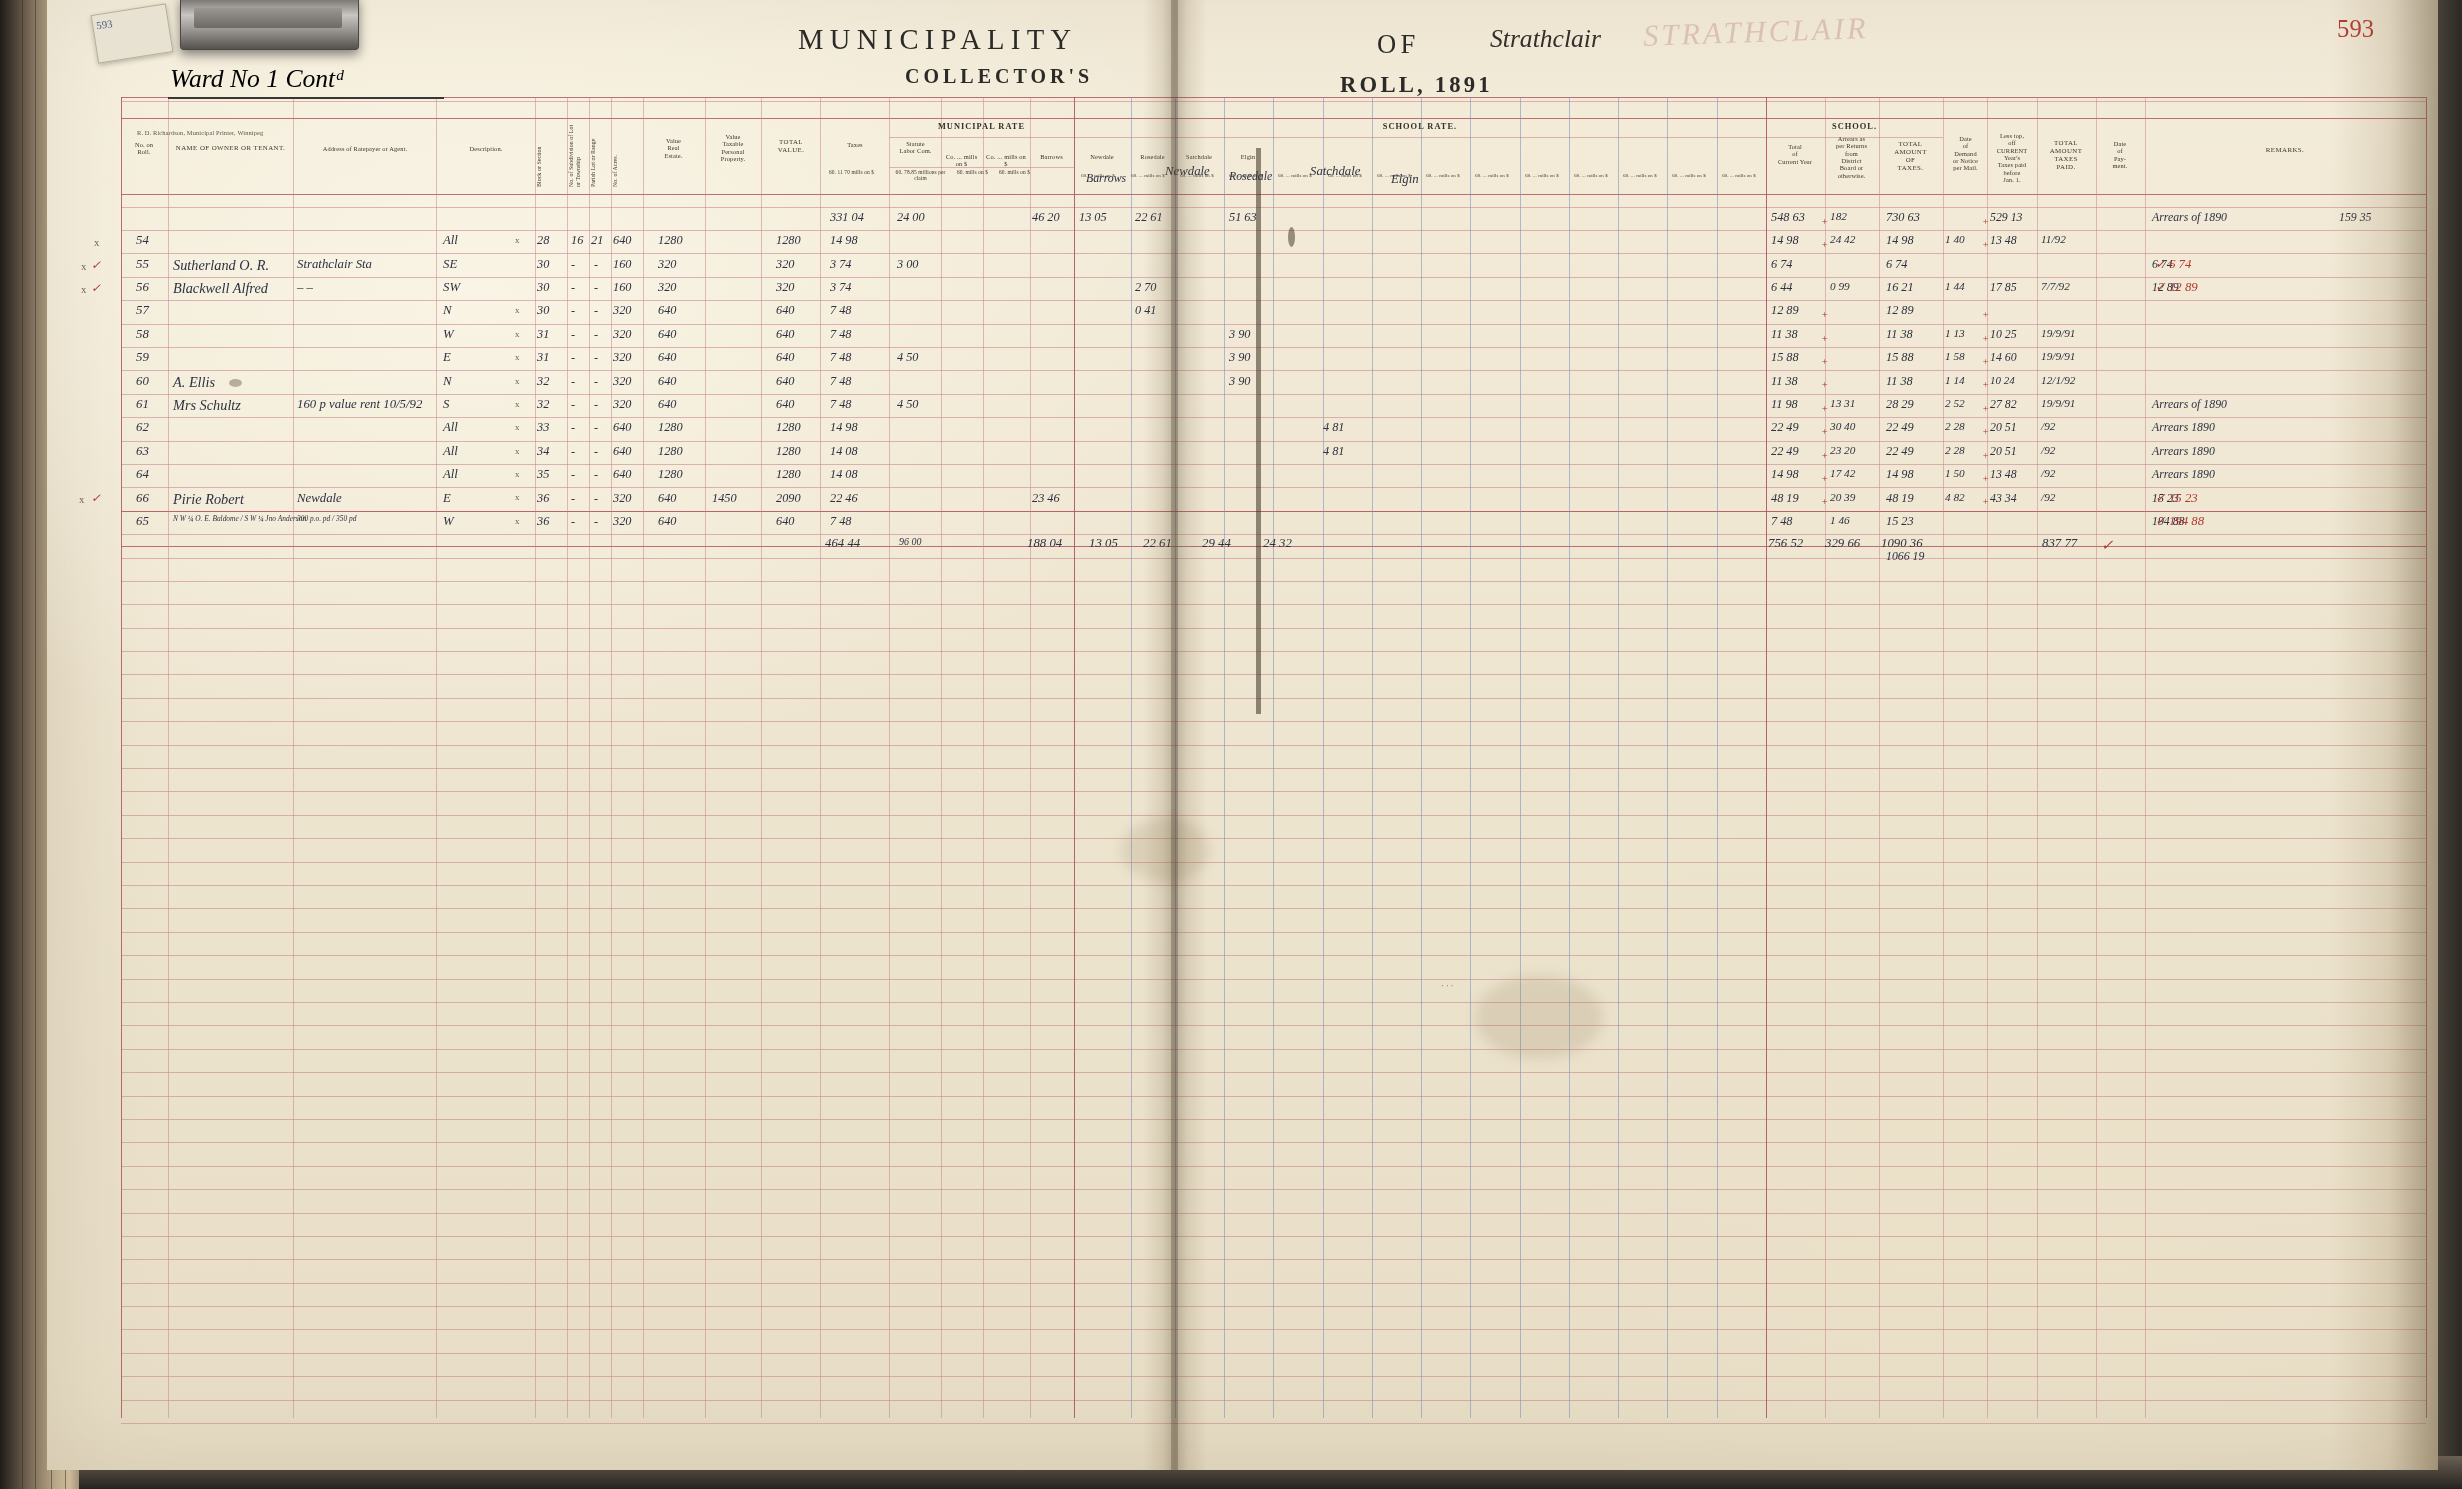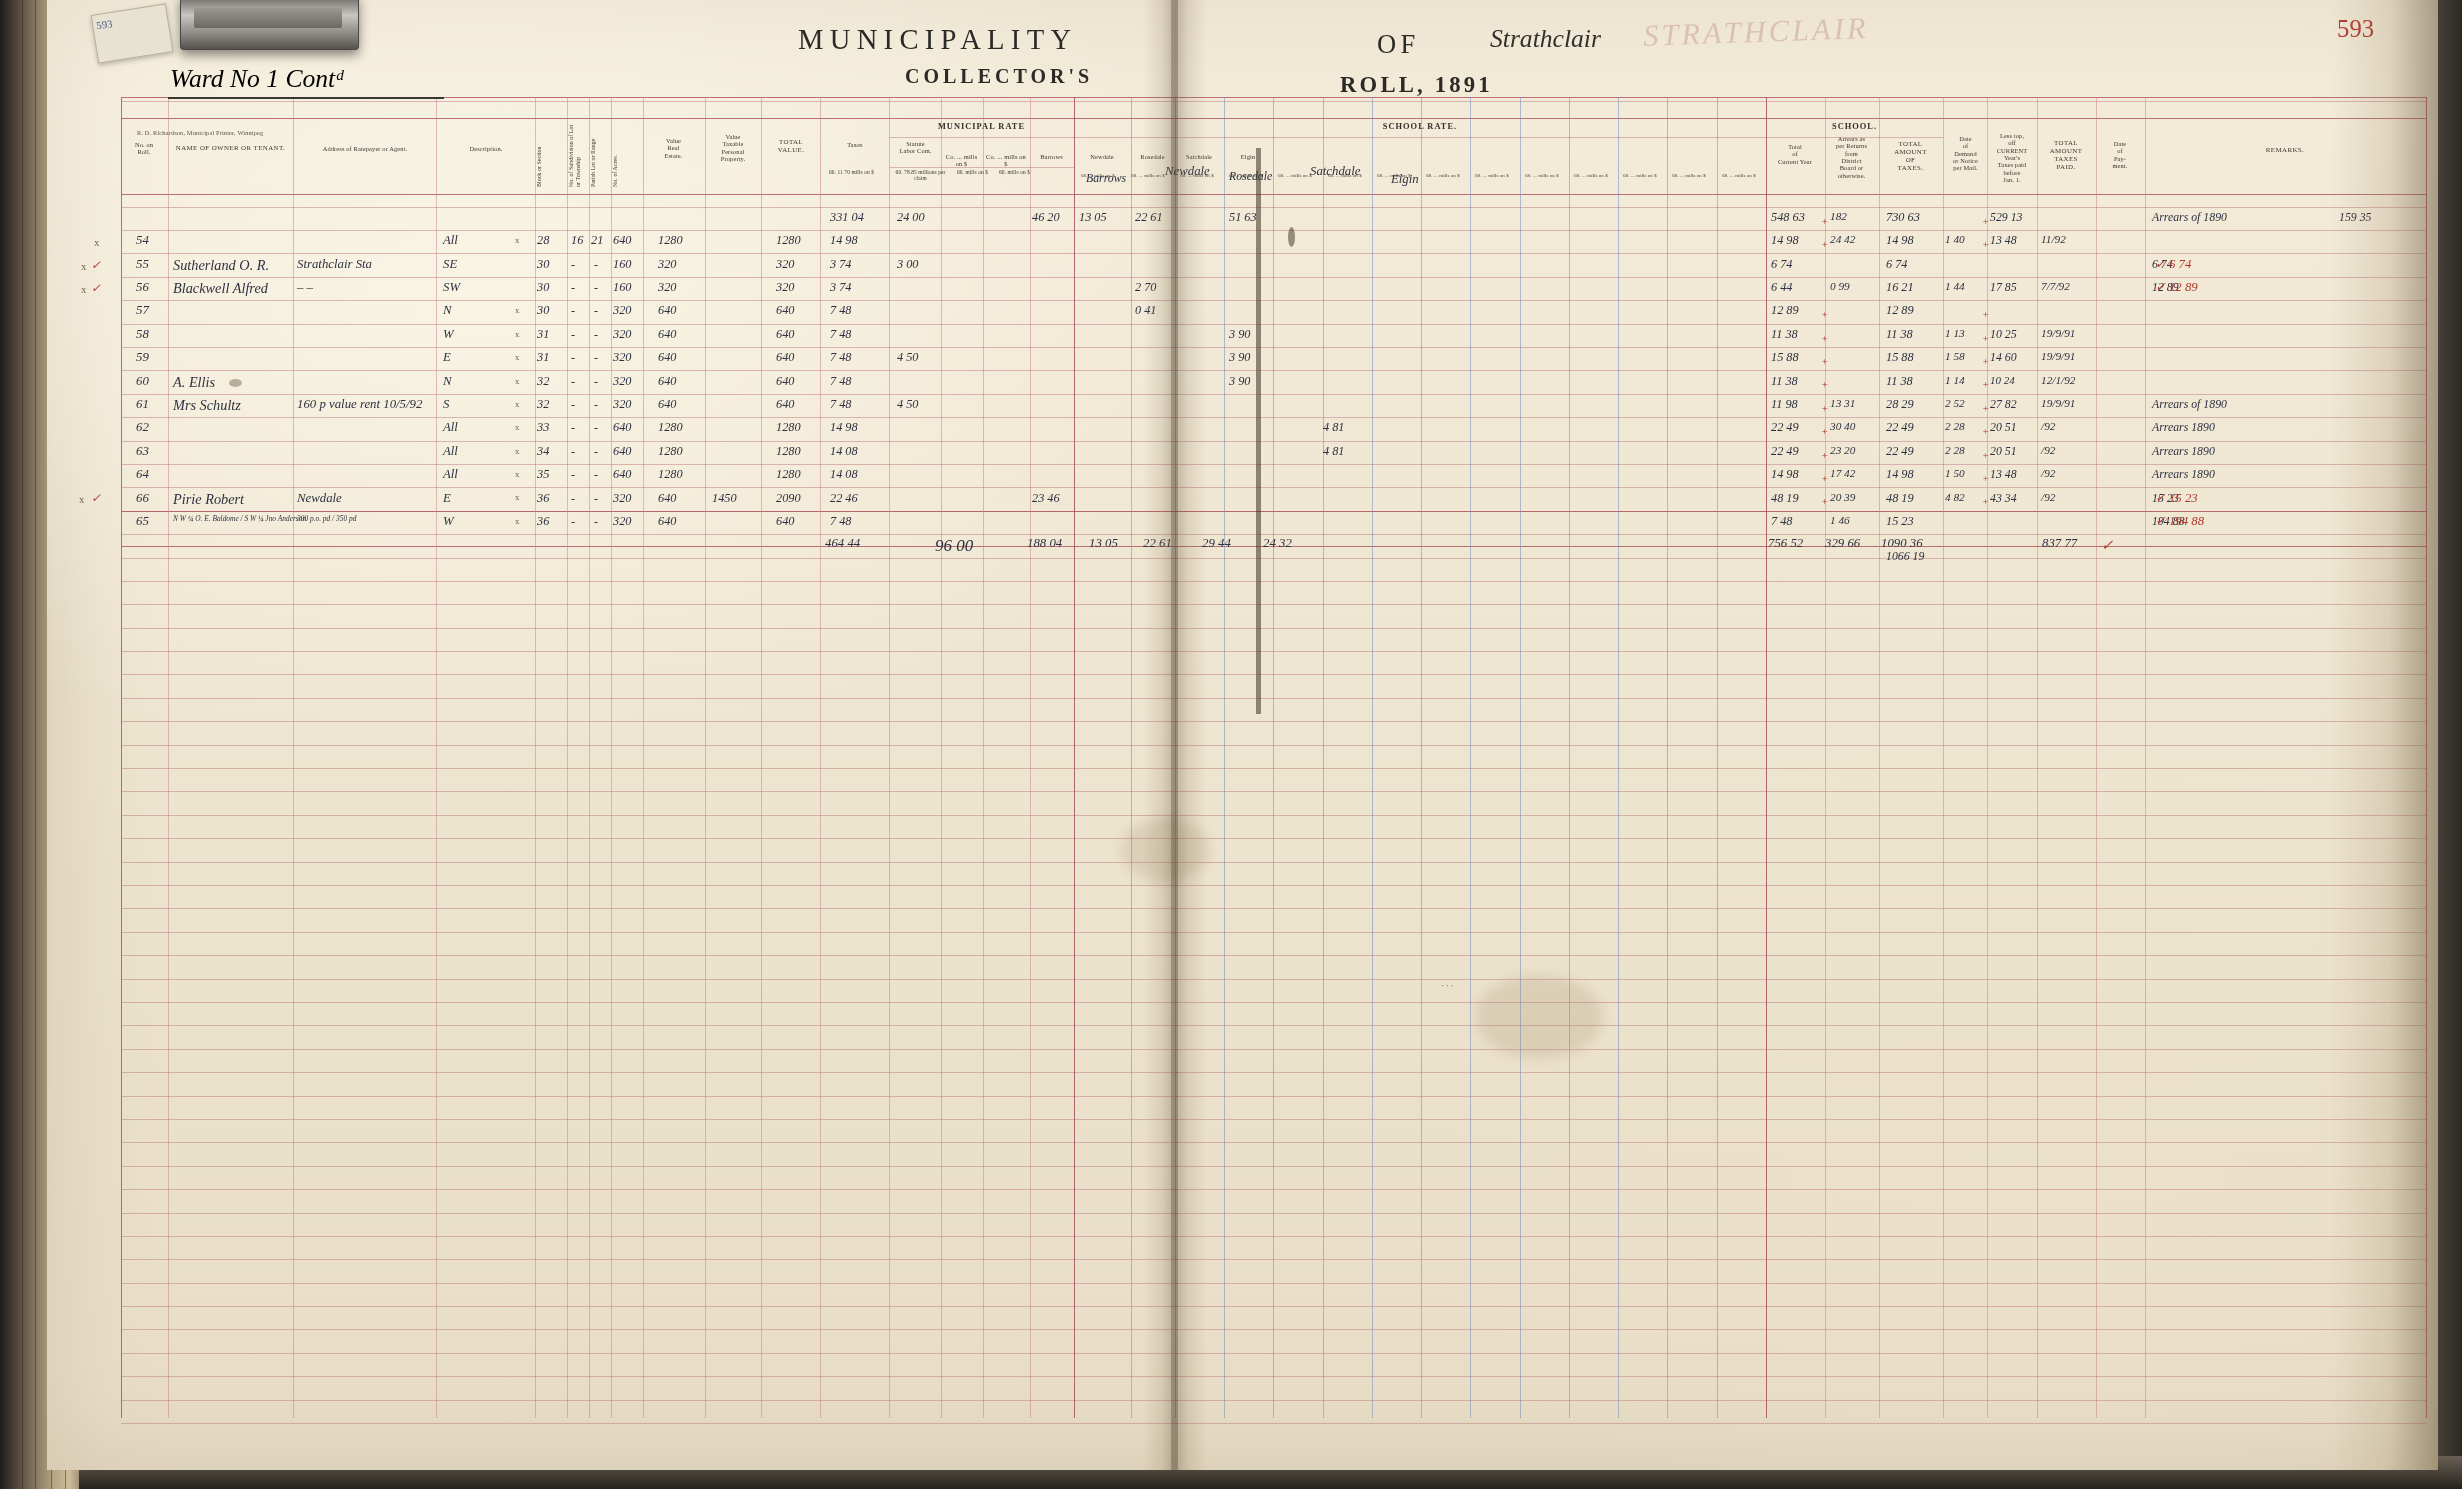--- a/index.html
+++ b/index.html
@@ -788,21 +788,21 @@
         <div class="xmark" style="left: 468px; top: 329px; font-size: 8.9px;">x</div>
         <div class="xmark" style="left: 468px; top: 352px; font-size: 8.9px;">x</div>
         <div class="xmark" style="left: 468px; top: 376px; font-size: 8.9px;">x</div>
         <div class="xmark" style="left: 468px; top: 399px; font-size: 8.9px;">x</div>
         <div class="xmark" style="left: 468px; top: 422px; font-size: 8.9px;">x</div>
         <div class="xmark" style="left: 468px; top: 446px; font-size: 8.9px;">x</div>
         <div class="xmark" style="left: 468px; top: 469px; font-size: 8.9px;">x</div>
         <div class="xmark" style="left: 468px; top: 492px; font-size: 8.9px;">x</div>
         <div class="xmark" style="left: 468px; top: 516px; font-size: 8.9px;">x</div>
         <div class="hw num" style="left: 778px; top: 536px; font-size: 12.8px;">464 44</div>
-        <div class="hw num" style="left: 852px; top: 536px; font-size: 17px; margin-left: 36px;">96 00</div>
+        <div class="hw num" style="left: 852px; top: 536px; font-size: 10px;">96 00</div>
         <div class="hw num" style="left: 980px; top: 536px; font-size: 12.8px;">188 04</div>
         <div class="hw num" style="left: 1042px; top: 536px; font-size: 12.8px;">13 05</div>
         <div class="hw num" style="left: 1096px; top: 536px; font-size: 12.8px;">22 61</div>
         <div class="hw num" style="left: 1155px; top: 536px; font-size: 12.8px;">29 44</div>
         <div class="hw num" style="left: 1216px; top: 536px; font-size: 12.8px;">24 32</div>
         <div class="hw num" style="left: 1721px; top: 536px; font-size: 12.8px;">756 52</div>
         <div class="hw num" style="left: 1778px; top: 536px; font-size: 12.8px;">329 66</div>
         <div class="hw num" style="left: 1834px; top: 536px; font-size: 12.8px;">1090 36</div>
         <div class="hw num" style="left: 1995px; top: 536px; font-size: 12.8px;">837 77</div>
         <div class="hw num" style="left: 1839px; top: 549px; font-size: 11.8px;">1066 19</div>

